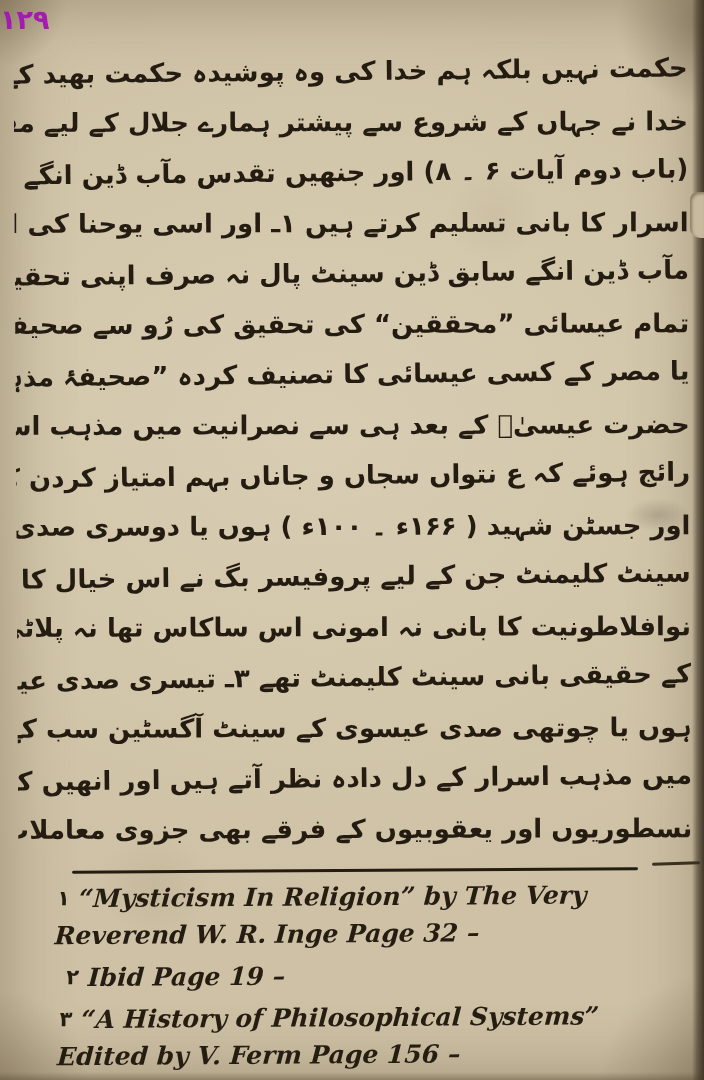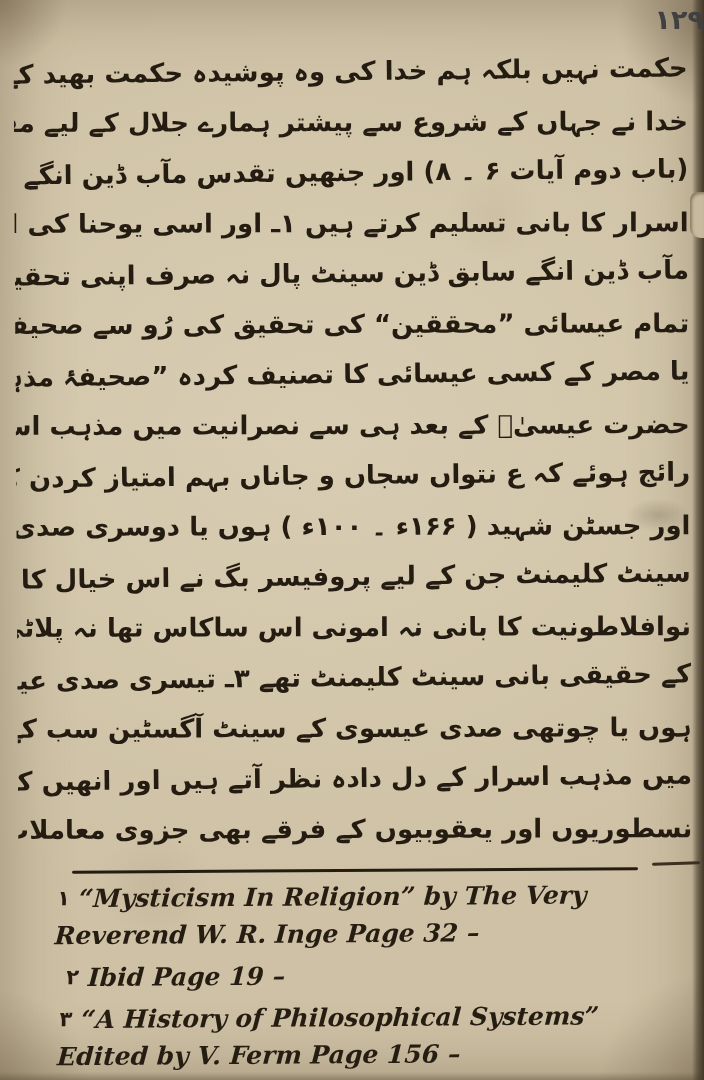--- a/index.html
+++ b/index.html
@@ -35,23 +35,23 @@
     background: #c7ba9e; border-radius: 8px 0 0 10px;
     box-shadow: inset 2px 2px 3px rgba(80,65,44,0.5);
   }
   .edge-bottom {
     position: absolute; left: 0; bottom: 0; width: 704px; height: 8px;
     background: linear-gradient(to bottom, rgba(70,57,40,0) 0%, rgba(70,57,40,0.35) 100%);
   }
 
   .pageno {
     position: absolute; top: 4px; left: 0; width: 704px;
-    text-align: right;
+    text-align: left;
     font-size: 27px; font-weight: bold;
-    color: #404040; letter-spacing: 2px;
+    color: #a21caf; letter-spacing: 2px;
   }
 
   .body-block {
     position: absolute; top: 46px; left: 16px; width: 674px;
     direction: rtl;
     transform: rotate(-0.35deg);
     color: #241b11;
   }
   .uline {
     height: 50.5px; line-height: 50px;

